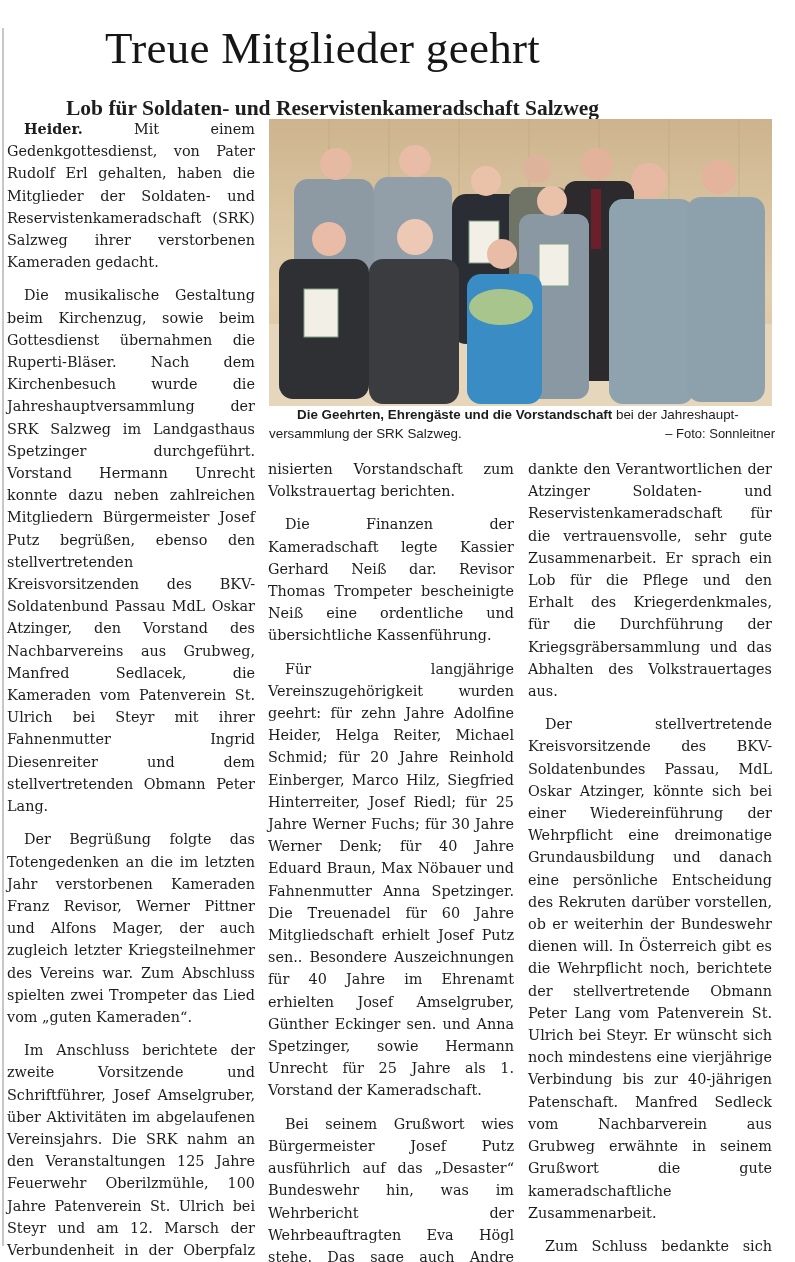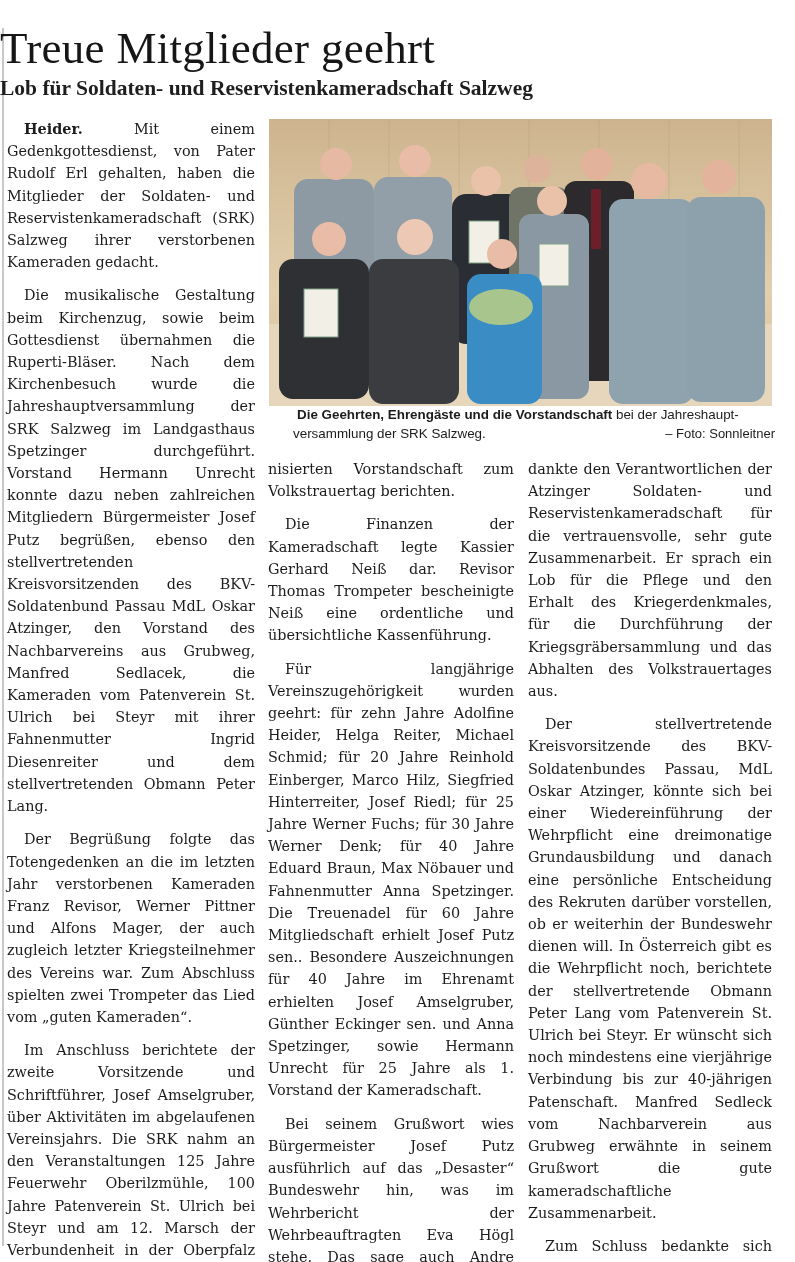--- a/index.html
+++ b/index.html
@@ -1,35 +1,35 @@
 <!DOCTYPE html>
 <html><head>
 <meta charset="utf-8">
 <style>
   html, body { margin:0; padding:0; background:#ffffff; }
   body { width:795px; height:1262px; position:relative; overflow:hidden; color:#1c1c1c; }
   .left-rule { position:absolute; left:2px; top:28px; width:2px; height:1218px; background:#c8c8c8; }
-  .headline { position:absolute; left:0; top:22px; width:645px; 
+  .headline { position:absolute; left:0; top:22px; width:645px; text-align:center;
     font-family:"Liberation Serif", "DejaVu Serif", serif; font-size:45px; font-weight:normal; letter-spacing:0.3px; color:#161616; margin:0; }
-  .subhead { position:absolute; left:0; top:76px; width:665px; text-align:left;
+  .subhead { position:absolute; left:0; top:96px; width:665px; text-align:center;
     font-family:"Liberation Serif", "DejaVu Serif", serif; font-size:21.5px; color:#1e1e1e; margin:0; }
   .col { position:absolute; font-family:"DejaVu Serif", "Liberation Serif", serif; font-size:14.4px; line-height:22.2px;
     text-align:justify; hyphens:manual; color:#1c1c1c; }
   .col p { margin:0 0 11px 0; text-indent:17px; }
   .col p.nomargin { text-indent:0; }
   .col-1 { left:7px; top:118px; width:248px; }
   .col-2 { left:268px; top:458px; width:246px; }
   .col-3 { left:528px; top:458px; width:244px; }
   .dateline { font-weight:bold; }
   .photo { position:absolute; left:269px; top:119px; width:503px; height:287px; overflow:hidden; background:#d9c3a0; }
   .photo svg { display:block; }
   .caption { position:absolute; left:269px; top:406px; width:506px; font-family:"Liberation Sans", "DejaVu Sans", sans-serif;
     font-size:13.4px; line-height:18.5px; color:#1c1c1c; }
   .caption b { font-weight:bold;padding-left:28px; }
-  .caption-row2 { display:flex; justify-content:space-between;margin-left:24px; }
+  .caption-row2 { display:flex; justify-content:space-between; }
   .credit { font-size:13px; }
 </style>
 </head>
 <body>
 
 <div class="left-rule"></div>
 
 <h1 class="headline">Treue Mitglieder geehrt</h1>
 <h2 class="subhead">Lob für Soldaten- und Reservistenkameradschaft Salzweg</h2>
 

